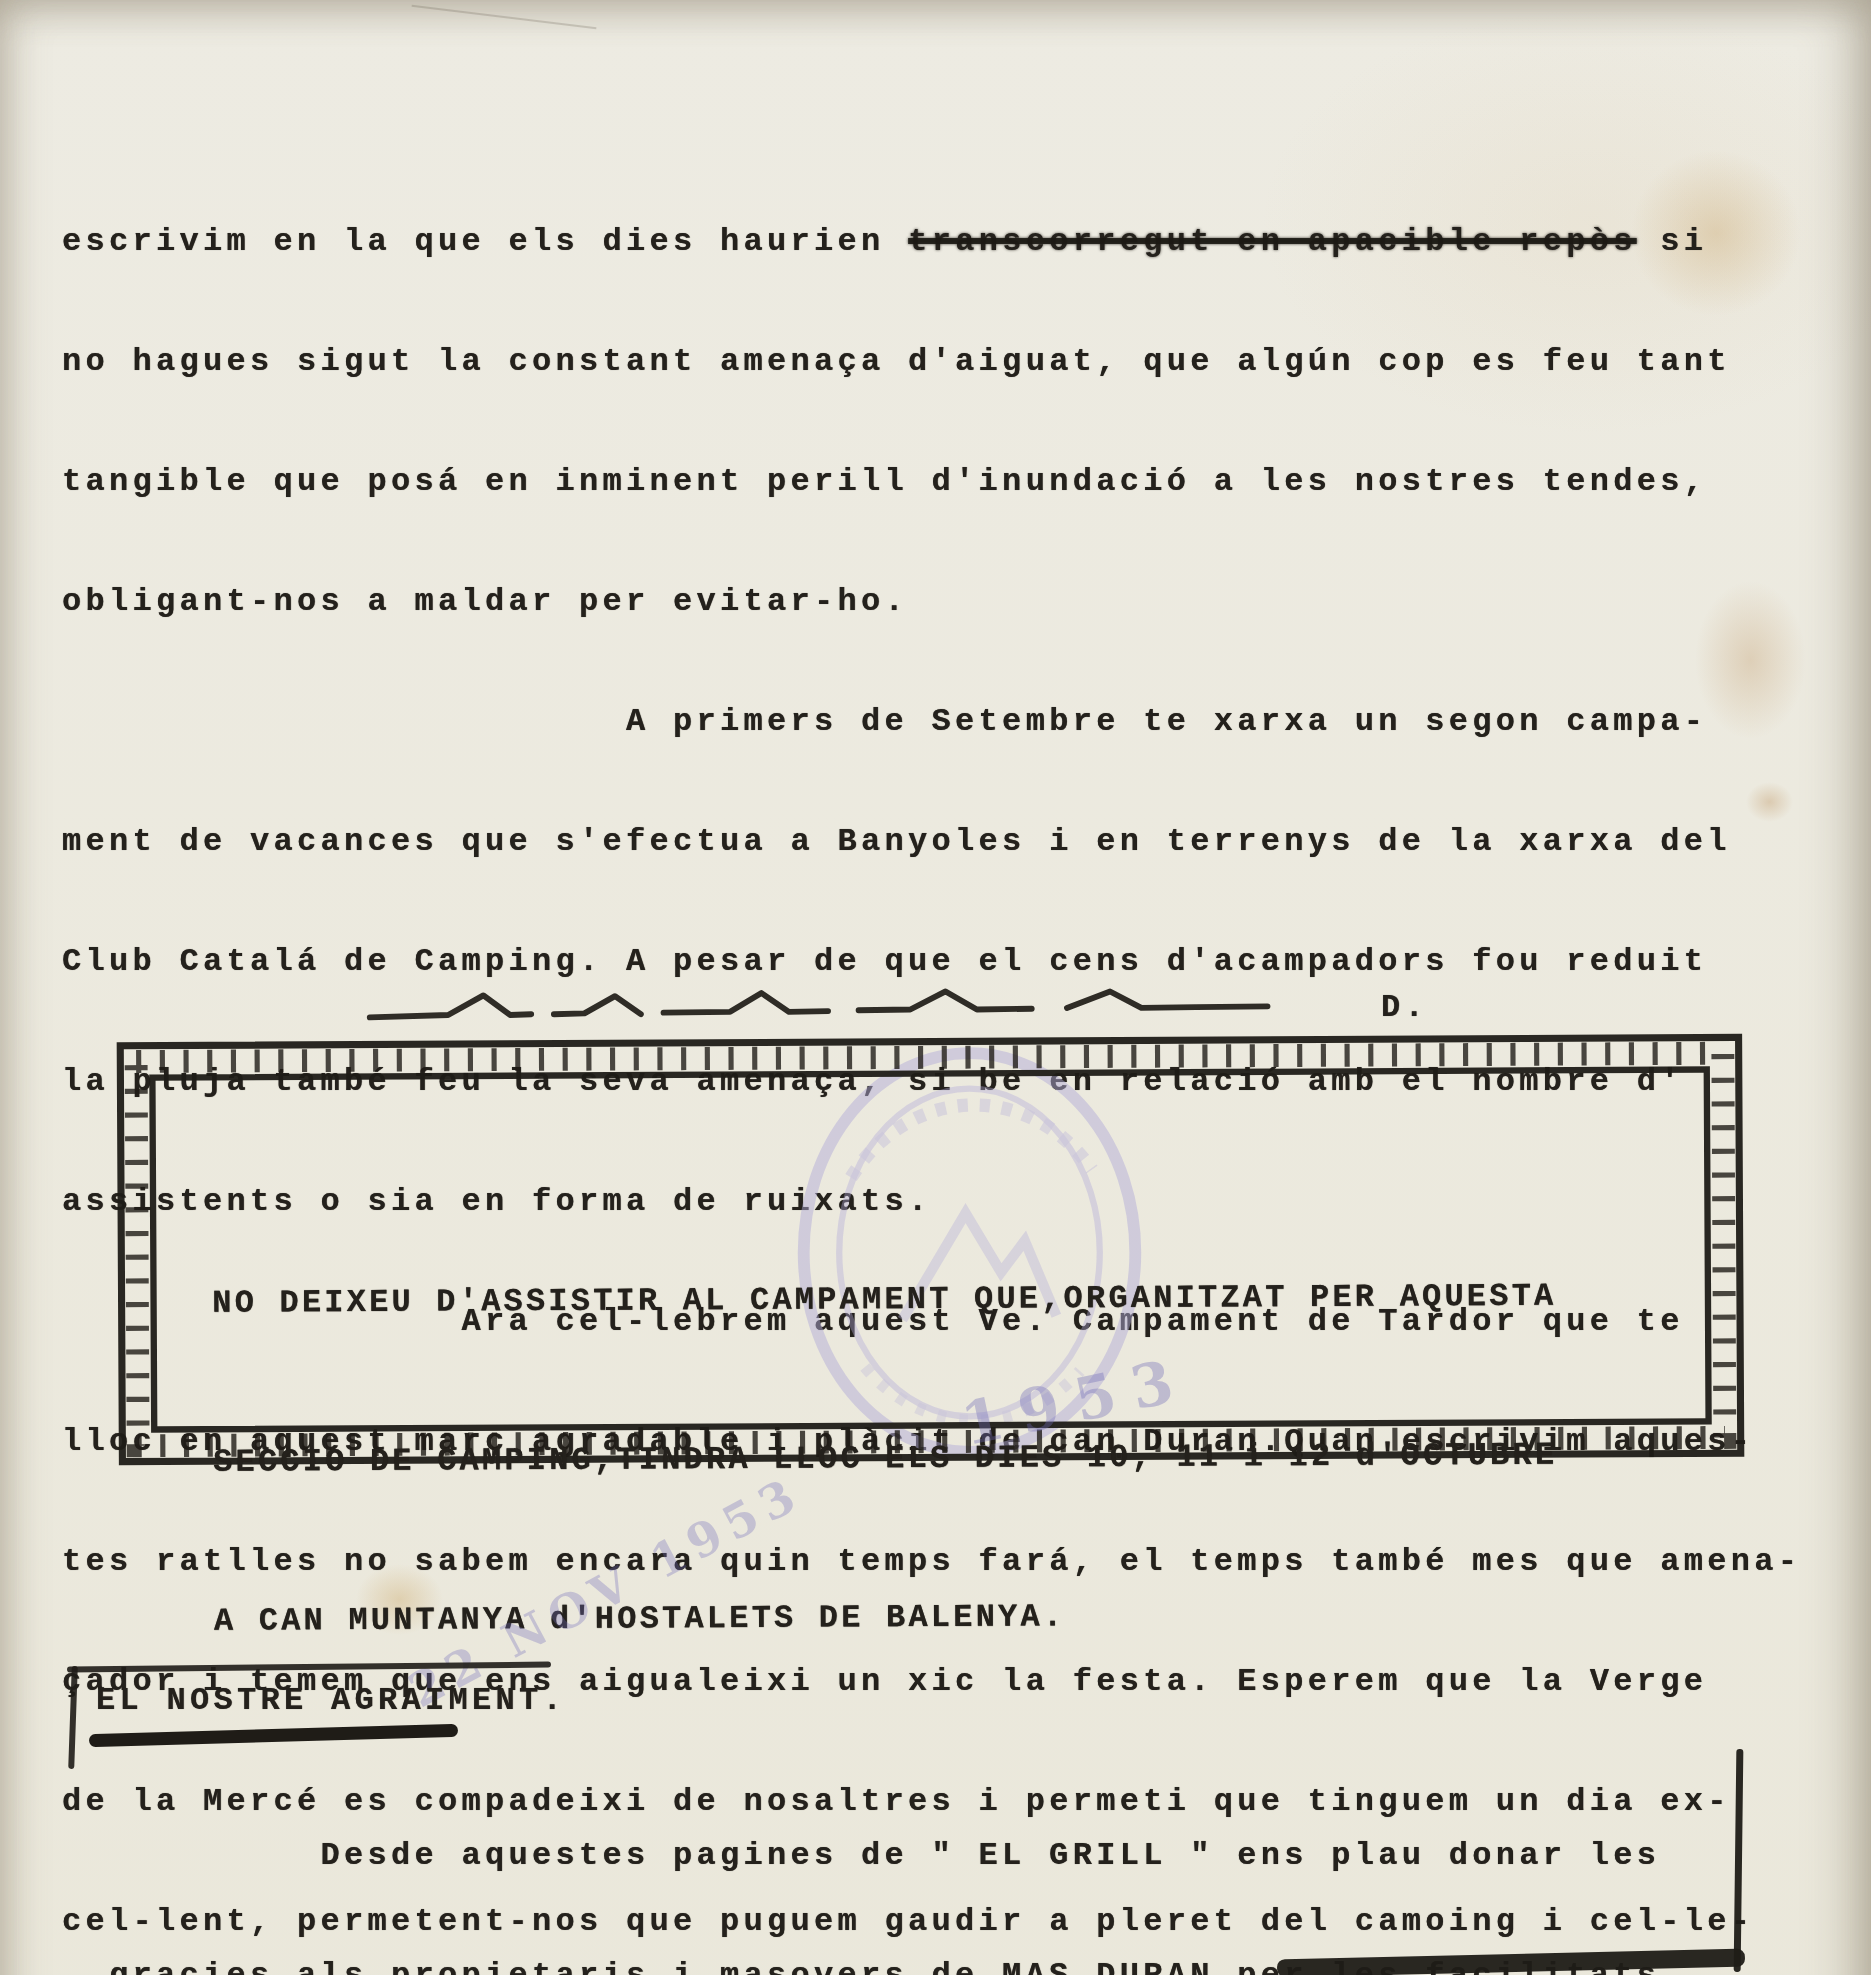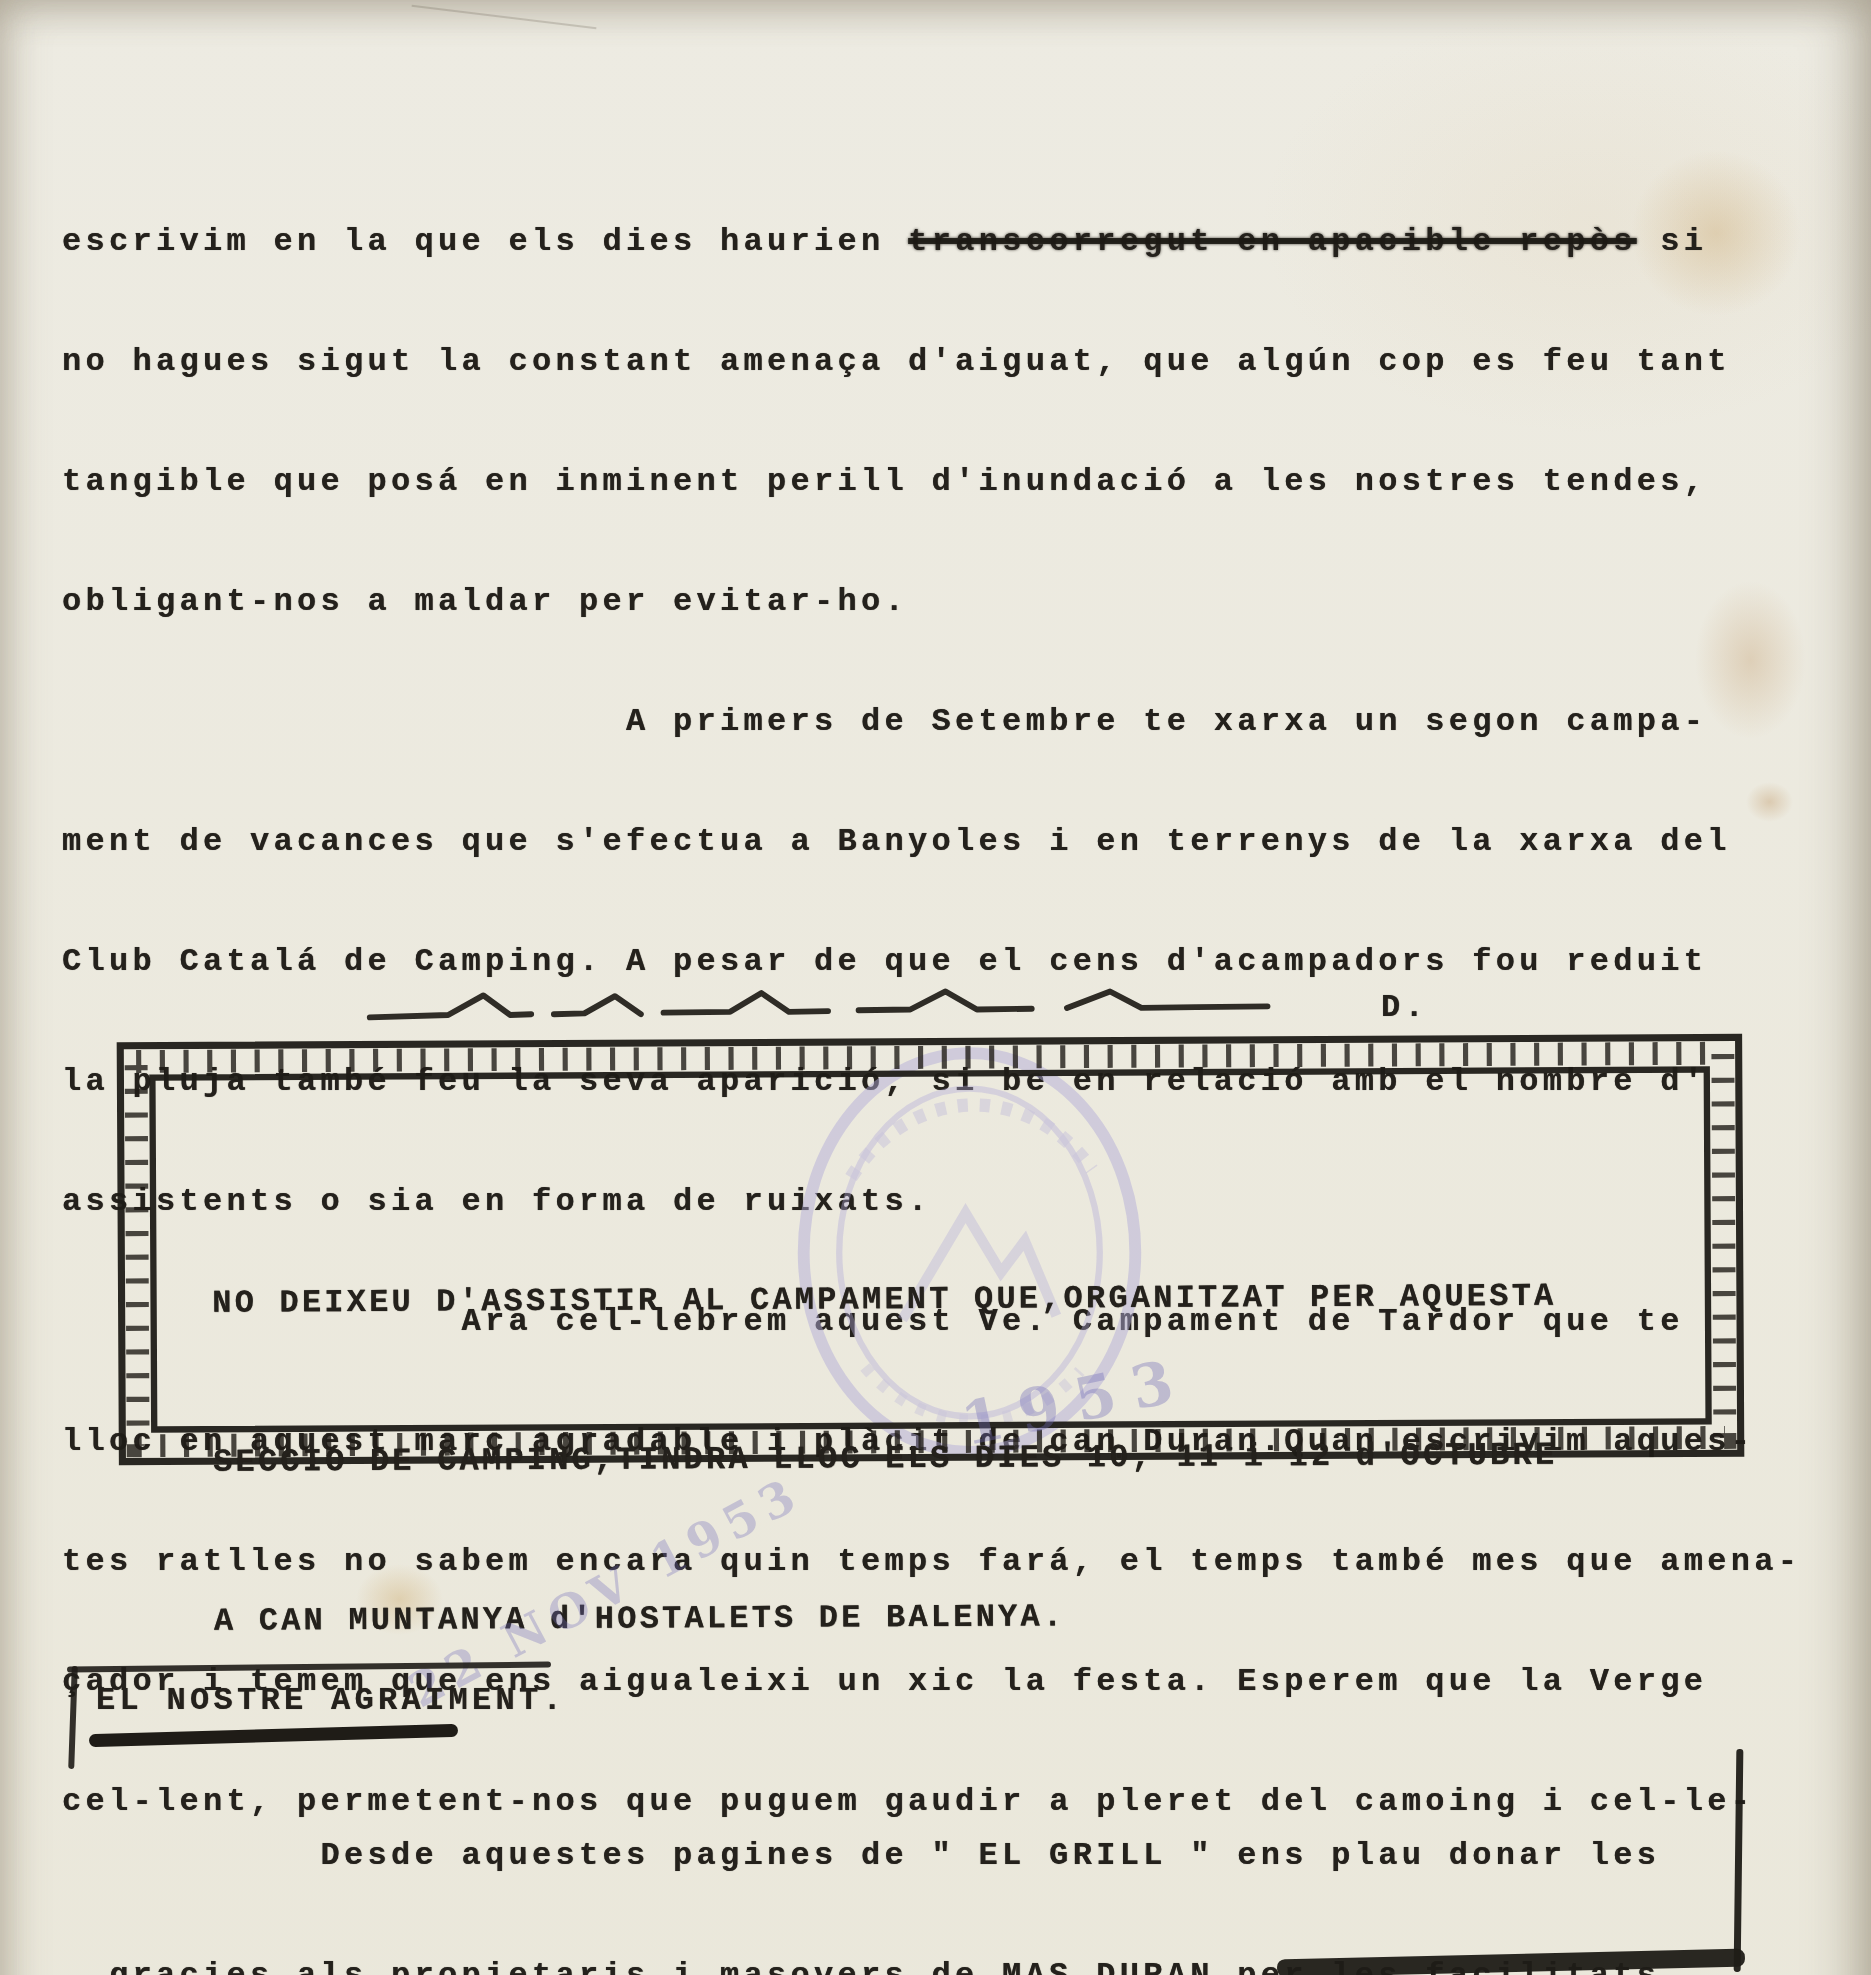--- a/index.html
+++ b/index.html
@@ -57,26 +57,27 @@
   <div style="position:absolute;left:411px;top:16px;width:186px;height:0;border-top:2px solid rgba(90,80,70,.22);transform:rotate(7deg);"></div>
 
   <div class="abs tw" style="left:62px;top:142px;">
     <div><span>escrivim en la que els dies haurien </span><span class="struck">transcorregut en apacible repòs</span><span> si</span></div>
     <div>no hagues sigut la constant amenaça d'aiguat, que algún cop es feu tant</div>
     <div>tangible que posá en inminent perill d'inundació a les nostres tendes,</div>
     <div>obligant-nos a maldar per evitar-ho.</div>
     <div>                        A primers de Setembre te xarxa un segon campa-</div>
     <div>ment de vacances que s'efectua a Banyoles i en terrenys de la xarxa del</div>
     <div>Club Catalá de Camping. A pesar de que el cens d'acampadors fou reduit</div>
-    <div>la pluja també feu la seva aparició, si be en relació amb el nombre d'</div>
+    <div>la pluja també feu la seva amenaça, si be en relació amb el nombre d'</div>
     <div>assistents o sia en forma de ruixats.</div>
     <div>                 Ara cel-lebrem aquest Ve. Campament de Tardor que te</div>
     <div>lloc en aquest marc agradable i plàcit de can Duran.Quan escrivim aques-</div>
     <div>tes ratlles no sabem encara quin temps fará, el temps també mes que amena-</div>
     <div>çador i temem que ens aigualeixi un xic la festa. Esperem que la Verge</div>
+    <div>de la Mercé es compadeixi de nosaltres i permeti que tinguem un dia ex-</div>
     <div>cel-lent, permetent-nos que puguem gaudir a pleret del camoing i cel-le-</div>
     
     
     
     
     
     
     
   </div>
 

